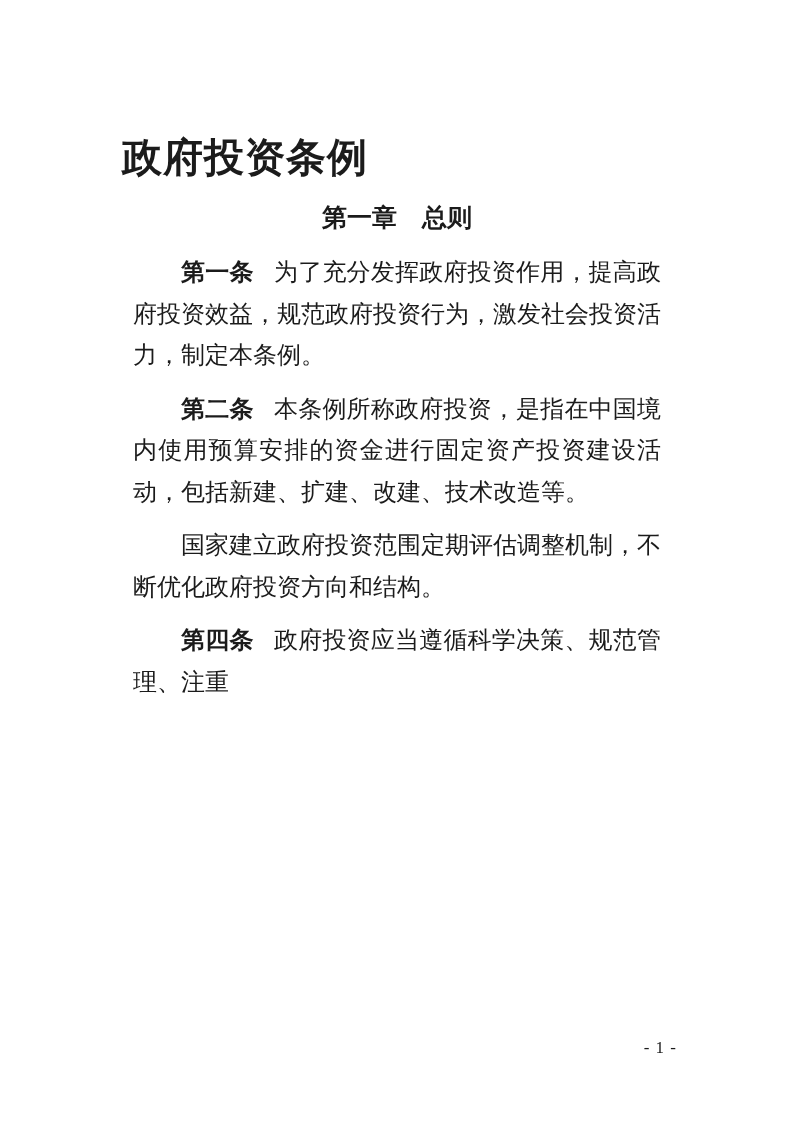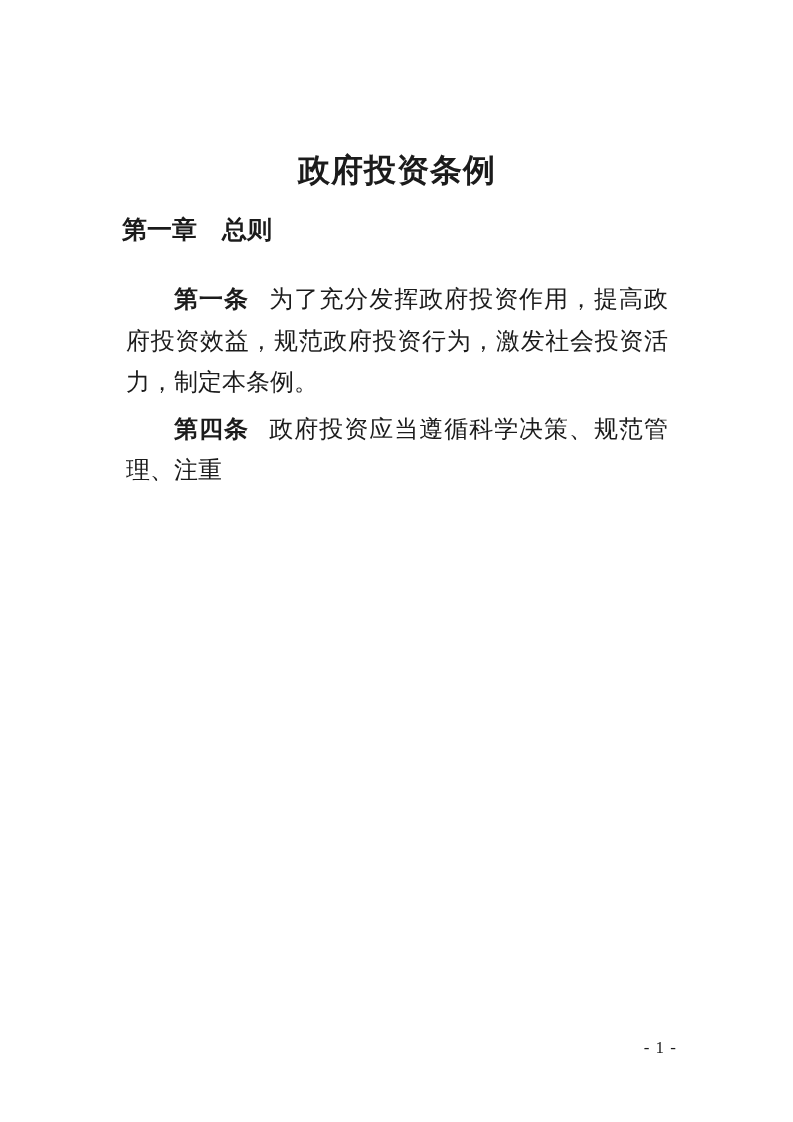--- a/index.html
+++ b/index.html
@@ -16,45 +16,45 @@
     background: #ffffff;
     color: #1b1b1b;
     font-family: "Liberation Serif", "DejaVu Serif", serif;
     overflow: hidden;
     box-sizing: border-box;
   }
   .content {
     padding: 138px 121px 0 122px; 
   }
   .doc-title {
-    margin: 12px;
-    text-align: center;
-    font-size: 32px;
+    margin: 0;
+    font-size: 40px;
     font-weight: 600;
     letter-spacing: 1px;
     line-height: 40px;
     font-family: "Liberation Serif", "DejaVu Serif", serif;
   }
   .preamble {
     margin: 44px 0 0 0;
     font-size: 24px;
     line-height: 41.5px;
     text-align: justify;
     text-indent: 2em;
     
   }
   .chapter-heading {
-    margin: 21px 0 31px 0;
+    margin: 21px 0 16px 0;
+    text-align: center;
     font-size: 25px;
     font-weight: bold;
     line-height: 36px;
     font-family: "Liberation Sans", "DejaVu Sans", sans-serif;
   }
   .doc-body p.article {
-    margin: 4px;
+    margin: 11px;
     font-size: 24px;
     line-height: 41.5px;
     text-align: justify;
     text-indent: 2em;
     
   }
   .article-label {
     font-weight: bold;
     font-family: "Liberation Sans", "DejaVu Sans", sans-serif;
   }
@@ -82,23 +82,29 @@
 
 
     <h2 class="chapter-heading">第一章　总则</h2>
 
     <div class="doc-body">
 
       <p class="article">
         <span class="article-label">第一条</span><span>为了充分发挥政府投资作用，提高政府投资效益，规范政府投资行为，激发社会投资活力，制定本条例。</span>
       </p>
 
+      <p class="article">
+        <span class="article-label">第二条</span><span>本条例所称政府投资，是指在中国境内使用预算安排的资金进行固定资产投资建设活动，包括新建、扩建、改建、技术改造等。</span>
+      </p>
 
 
 
+      <p class="article">
+        <span class="article-label"></span><span>国家建立政府投资范围定期评估调整机制，不断优化政府投资方向和结构。</span>
+      </p>
 
       <p class="article">
         <span class="article-label">第四条</span><span>政府投资应当遵循科学决策、规范管理、注重</span>
       </p>
 
     </div>
   </div>
 
   <div class="page-number">- 1 -</div>
 </div>

